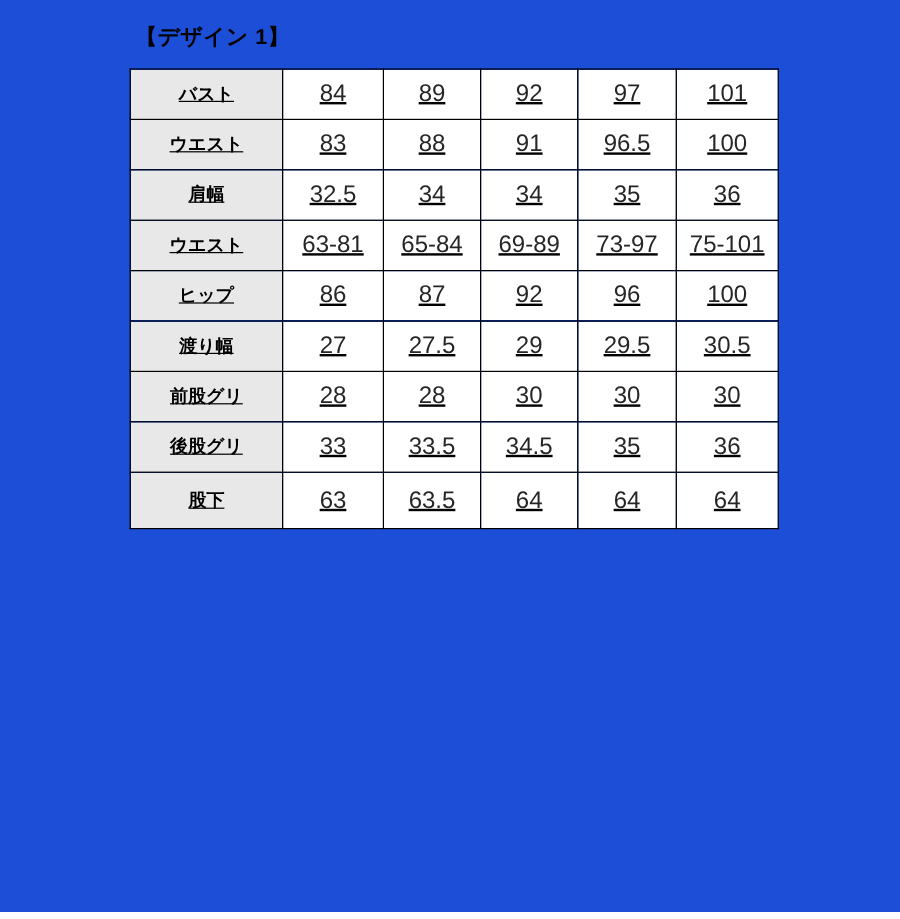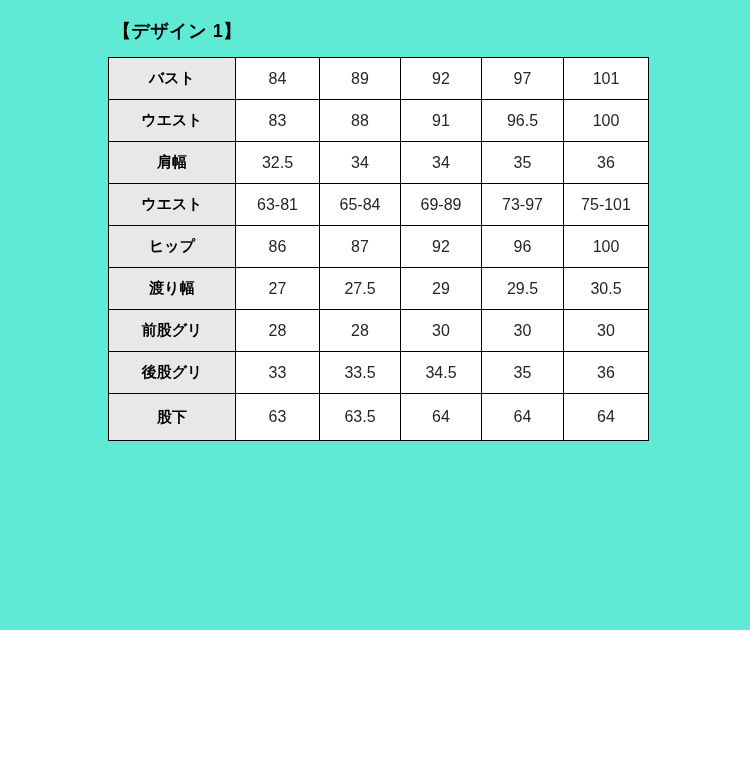--- a/index.html
+++ b/index.html
@@ -7,22 +7,22 @@
     padding: 0;
     background: #ffffff;
     width: 750px;
     height: 766px;
     font-family: "Liberation Sans", "DejaVu Sans", sans-serif;
     color: #000000;
   }
   .page {
     position: relative;
     width: 750px;
-    height: 630px;
-    background: #5eead4;
+    height: 760px;
+    background: #1d4ed8;
     overflow: hidden;
   }
   .page-title {
     position: absolute;
     left: 113px;
     top: 19px;
     font-size: 18px;
     font-weight: bold;
     letter-spacing: 0.5px;
     color: #000000;
@@ -36,21 +36,21 @@
     table-layout: fixed;
   }
   .size-chart th, .size-chart td {
     border: 1px solid #000000;
     text-align: center;
     vertical-align: middle;
     padding: 0;
     overflow: hidden;
   }
   tr.header-row { height: 86px; }
-  tr.data-row   { height: 42px; }
+  tr.data-row   { height: 42px; text-decoration: underline; }
   tbody tr:last-child { height: 47px; }
   th.corner {
     background: #bfbfbf;
     font-size: 15px;
     font-weight: bold;
     color: #000000;
   }
   .corner-line { line-height: 1.15; }
   .corner-line + .corner-line { margin-top: 15px; }
   th.size {
@@ -60,21 +60,21 @@
     color: #000000;
   }
   th.rowlabel {
     background: #e8e8e8;
     font-size: 15px;
     font-weight: bold;
     color: #000000;
   }
   td.val {
     background: #ffffff;
-    font-size: 16px;
+    font-size: 20px;
     font-weight: normal;
     color: #262626;
     margin-left: 32px;
   }
 </style>
 </head>
 <body>
 
 <div class="page">
   <div class="page-title">【デザイン 1】</div>

